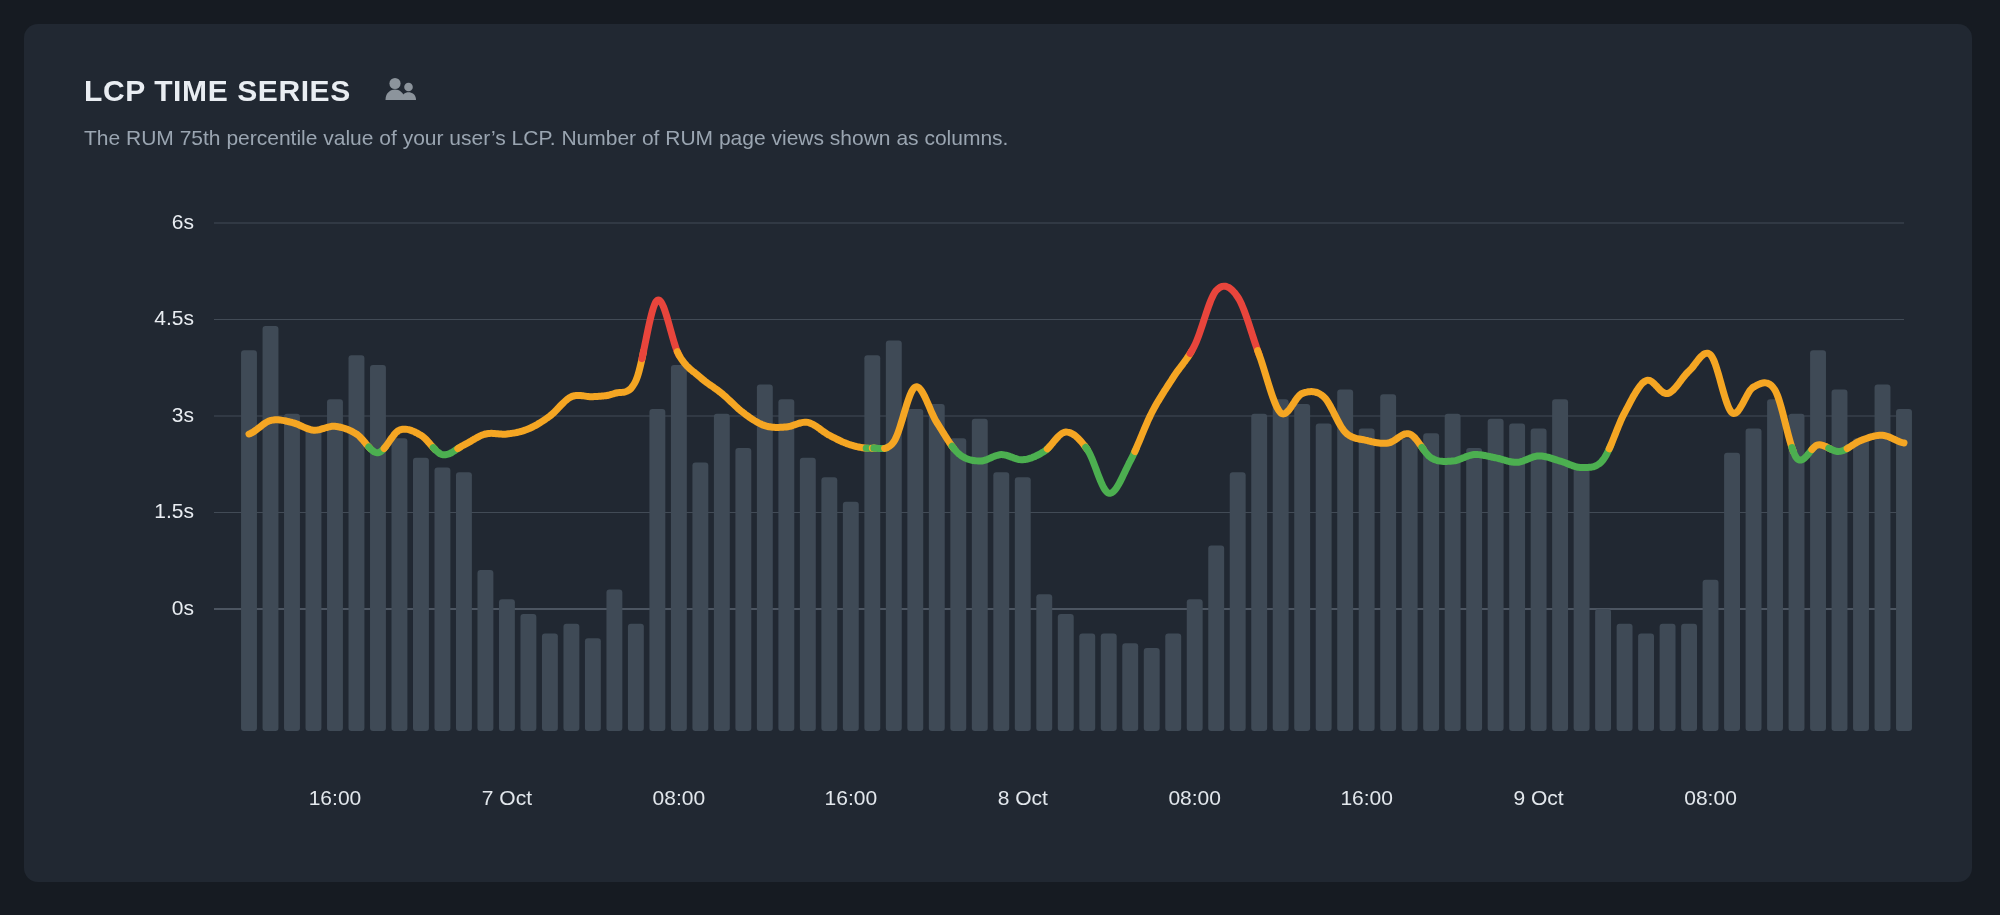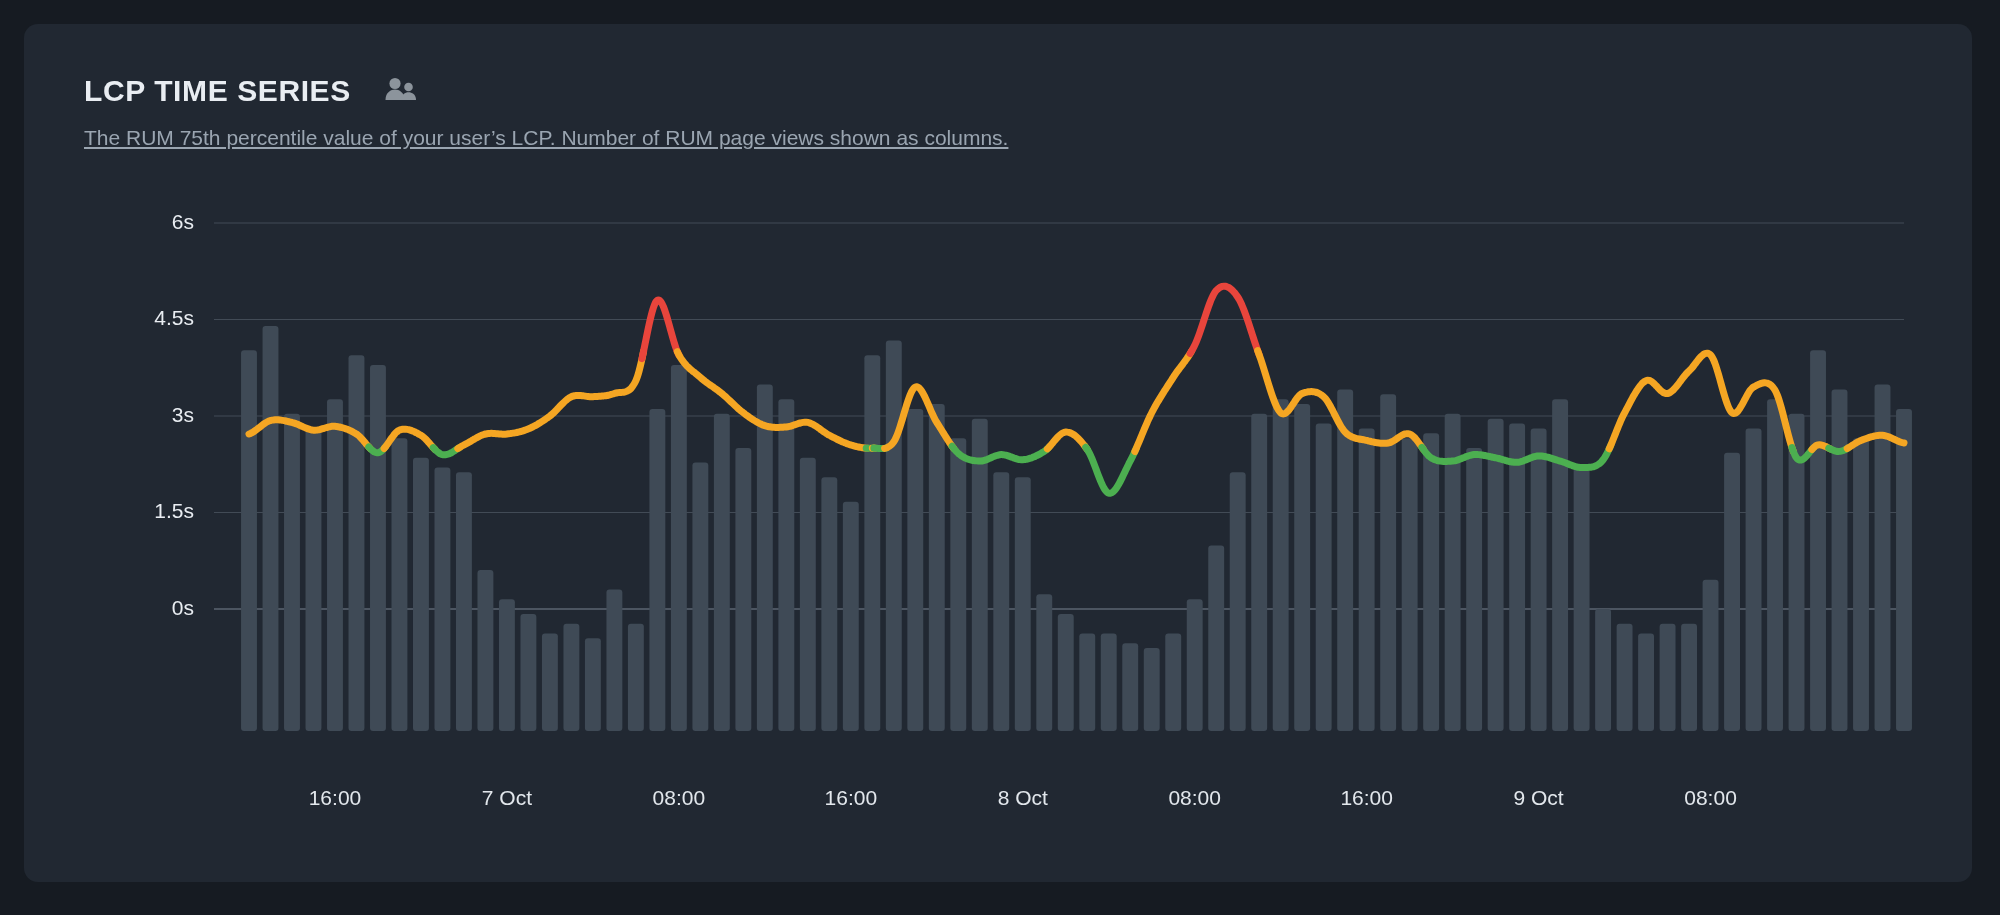--- a/index.html
+++ b/index.html
@@ -18,21 +18,21 @@
   }
   #header { position: absolute; left: 60px; top: 50px; }
   #title-row { display: flex; align-items: center; gap: 33px; }
   #title {
     font-size: 30px; font-weight: bold; color: #e9edf2;
     letter-spacing: 0.6px; white-space: nowrap;
   }
   #audience-icon { display: block; }
   #subtitle {
     margin-top: 18px;
-    font-size: 21px; color: #9aa5b1; white-space: nowrap; text-decoration: underline;
+    font-size: 21px; color: #9aa5b1; white-space: nowrap;
   }
   #plot-wrap { position: absolute; left: 0; top: 185px; width: 1957px; height: 640px; }
   svg#chart { display: block; }
   .ytick {
     font-size: 21px; fill: #e9edf2;
     text-anchor: end; dominant-baseline: middle;
     font-family: "Liberation Sans", sans-serif;
   }
   .xtick {
     font-size: 21px; fill: #e2e7ec;

